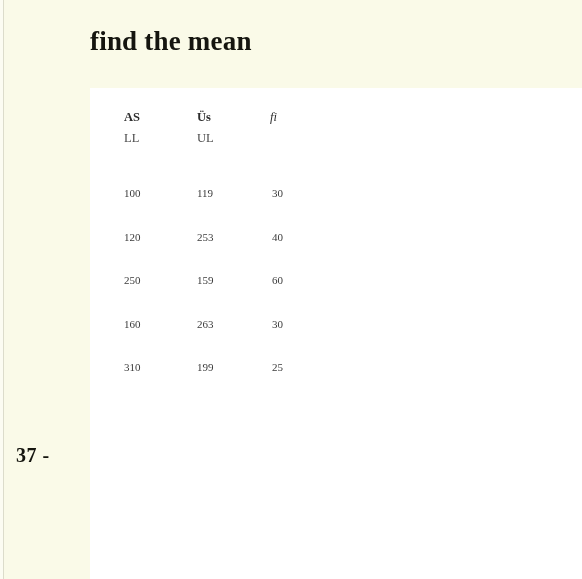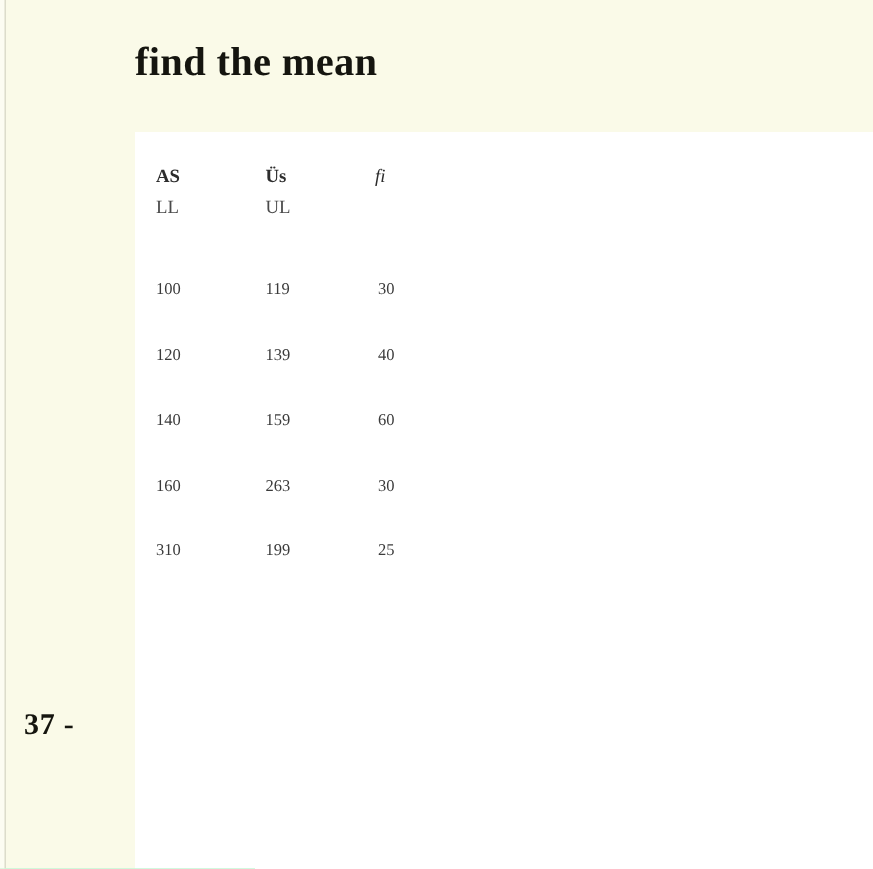--- a/index.html
+++ b/index.html
@@ -77,27 +77,26 @@
   .page-marker {
     position: absolute;
     left: 16px;
     top: 444px;
     font-family: "Liberation Serif", "DejaVu Serif", serif;
     font-size: 20px;
     font-weight: bold;
     color: #15150f;
     letter-spacing: 0.5px;
     white-space: nowrap;
-    margin-top: 28px;
   }
 
   
   .freq-table {
     position: absolute;
-    left: 104px;
+    left: 124px;
     top: 106px;
     border-collapse: collapse;
     font-family: "Liberation Serif", "DejaVu Serif", serif;
     color: #3b3b3b;
   }
   .freq-table th,
   .freq-table td {
     padding: 0;
     border: none;
     text-align: left;
@@ -183,25 +182,25 @@
       </tr>
     </thead>
     <tbody>
       <tr class="data-row">
         <td class="cell-a">100</td>
         <td class="cell-b">119</td>
         <td class="cell-c">30</td>
       </tr>
       <tr class="data-row">
         <td class="cell-a">120</td>
-        <td class="cell-b">139</td>
+        <td class="cell-b">253</td>
         <td class="cell-c">40</td>
       </tr>
       <tr class="data-row">
-        <td class="cell-a">140</td>
+        <td class="cell-a">250</td>
         <td class="cell-b">159</td>
         <td class="cell-c">60</td>
       </tr>
       <tr class="data-row">
         <td class="cell-a">160</td>
         <td class="cell-b">263</td>
         <td class="cell-c">30</td>
       </tr>
       <tr class="data-row">
         <td class="cell-a">310</td>

